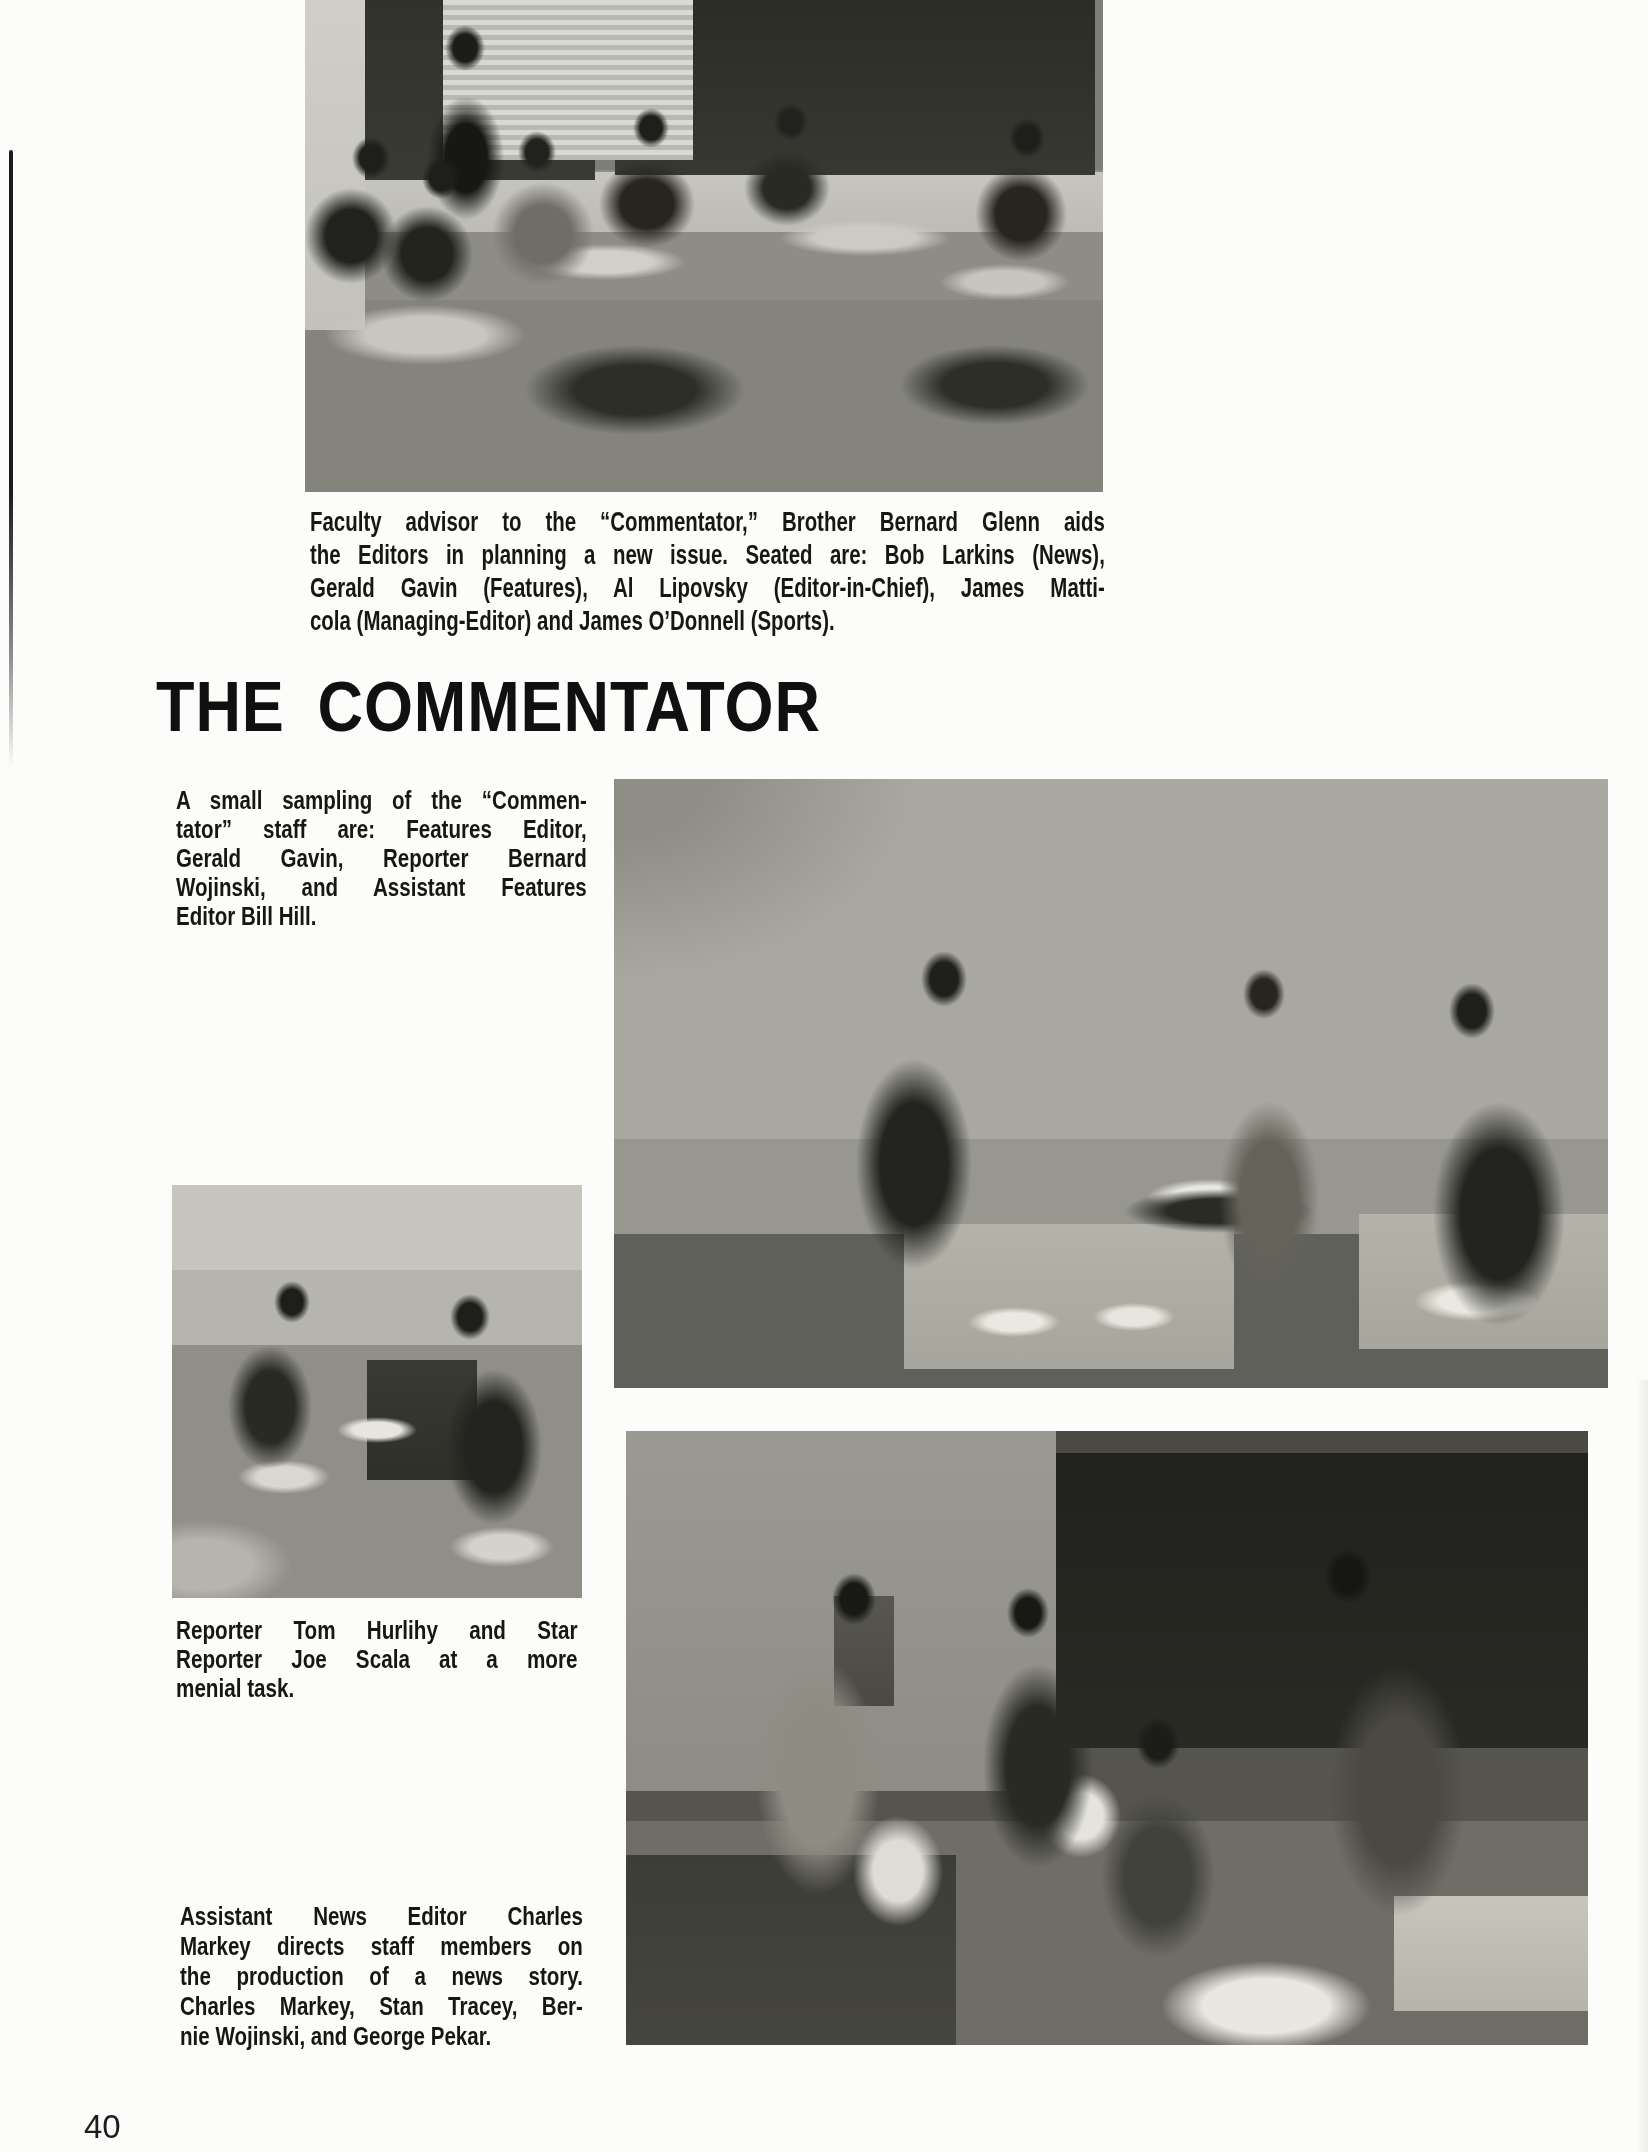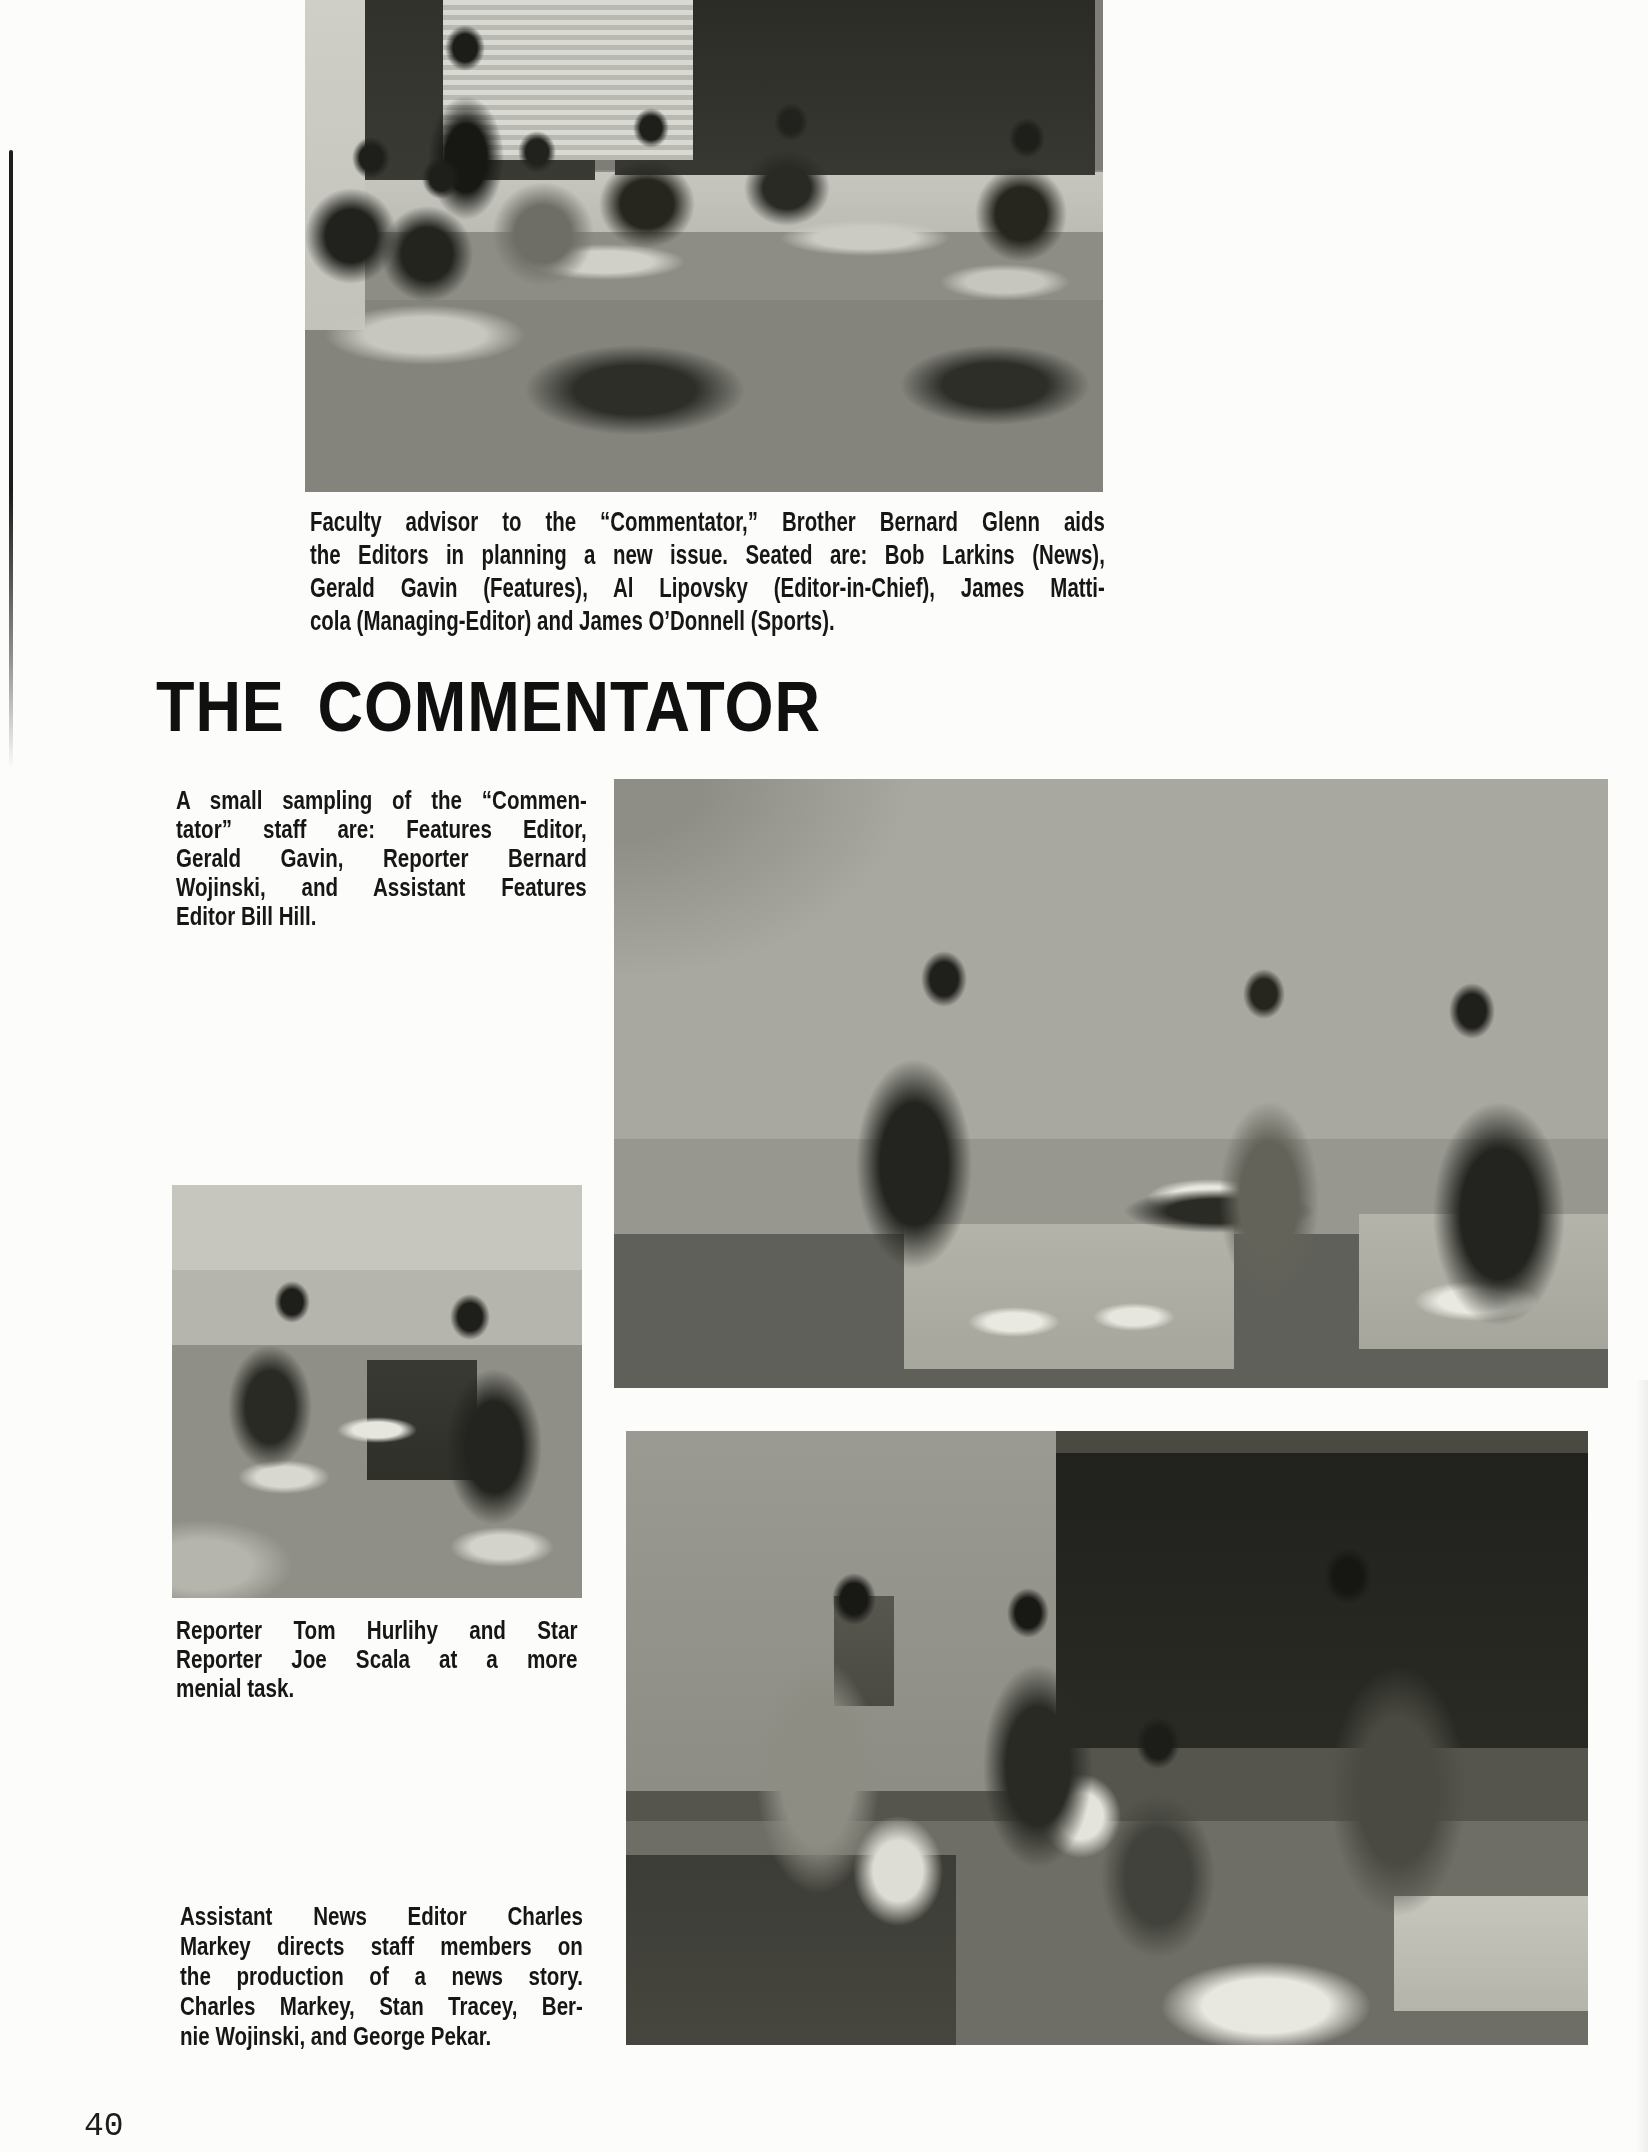--- a/index.html
+++ b/index.html
@@ -236,21 +236,21 @@
     transform-origin:left top;
   }
   .caption .cl{display:block;white-space:nowrap;text-align:justify;text-align-last:justify;}
   .caption .cl:last-child{text-align-last:left;}
   .caption-top{left:310px;top:506px;width:1050px;font-size:27px;line-height:33px;transform:scaleX(0.757);}
   .caption-staff{left:176px;top:786px;width:520px;font-size:26px;line-height:29px;transform:scaleX(0.79);}
   .caption-reporters{left:176px;top:1616px;width:505px;font-size:26px;line-height:29px;transform:scaleX(0.795);}
   .caption-news{left:180px;top:1901px;width:510px;font-size:26px;line-height:30px;transform:scaleX(0.79);}
   .page-number{
     position:absolute;left:84px;top:2108px;
-    font-family:Liberation Mono, monospace;
+    font-family:Liberation Sans, sans-serif;
     font-size:33px;color:#1d1d1d;
   }
 </style>
 </head>
 <body>
 
 <div class="edge-line"></div>
 <div class="edge-shade-right"></div>
 
 <div class="photo photo-top" title="Brother Bernard Glenn standing over seated student editors at classroom desks"></div>

